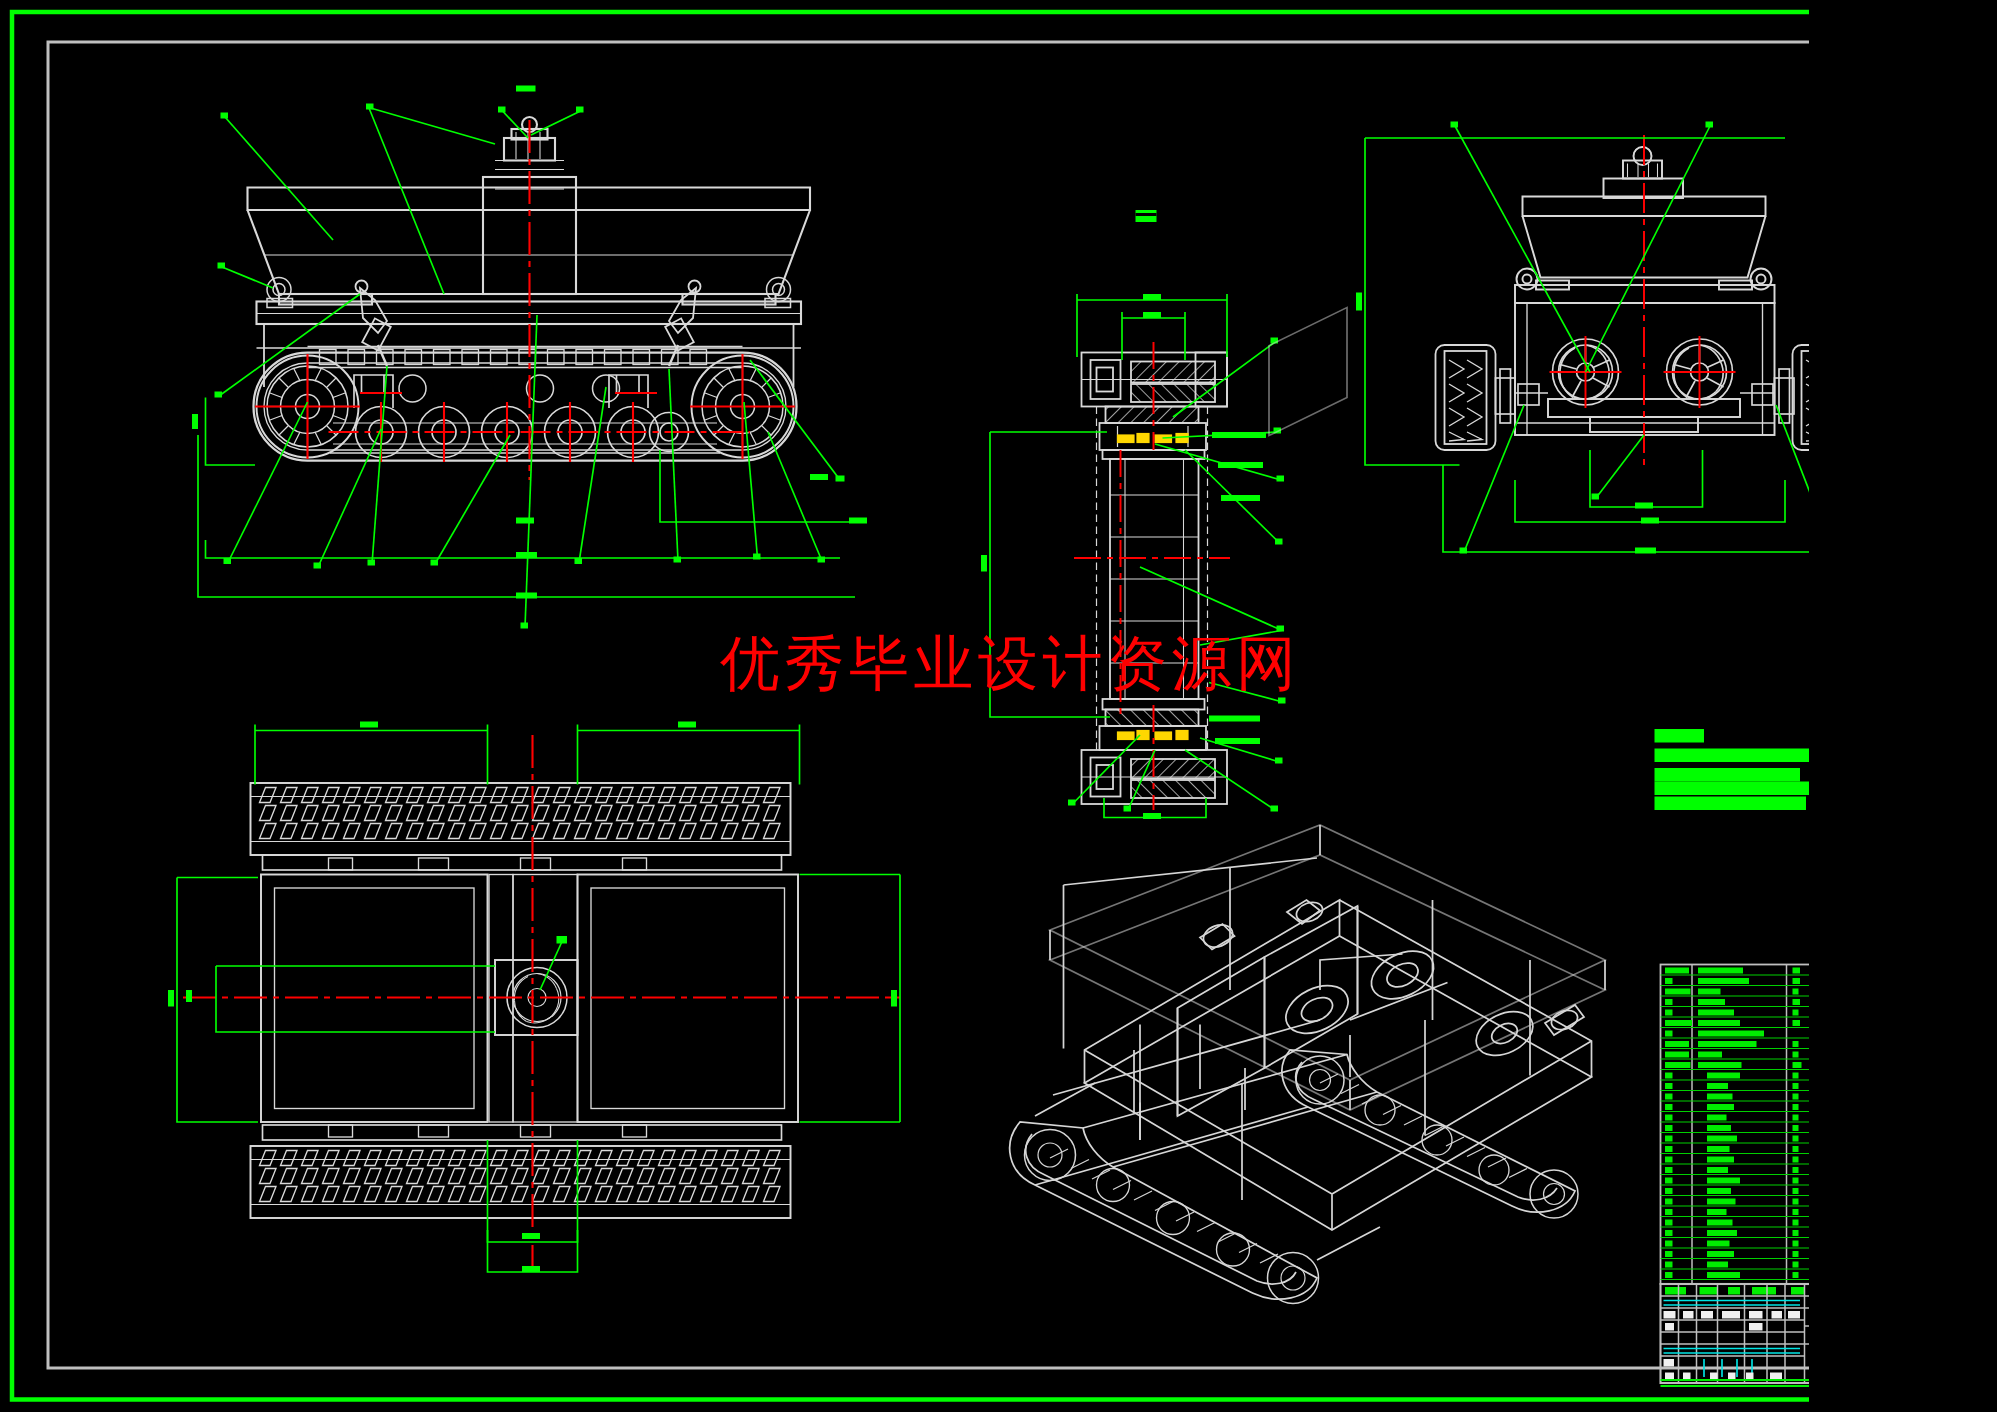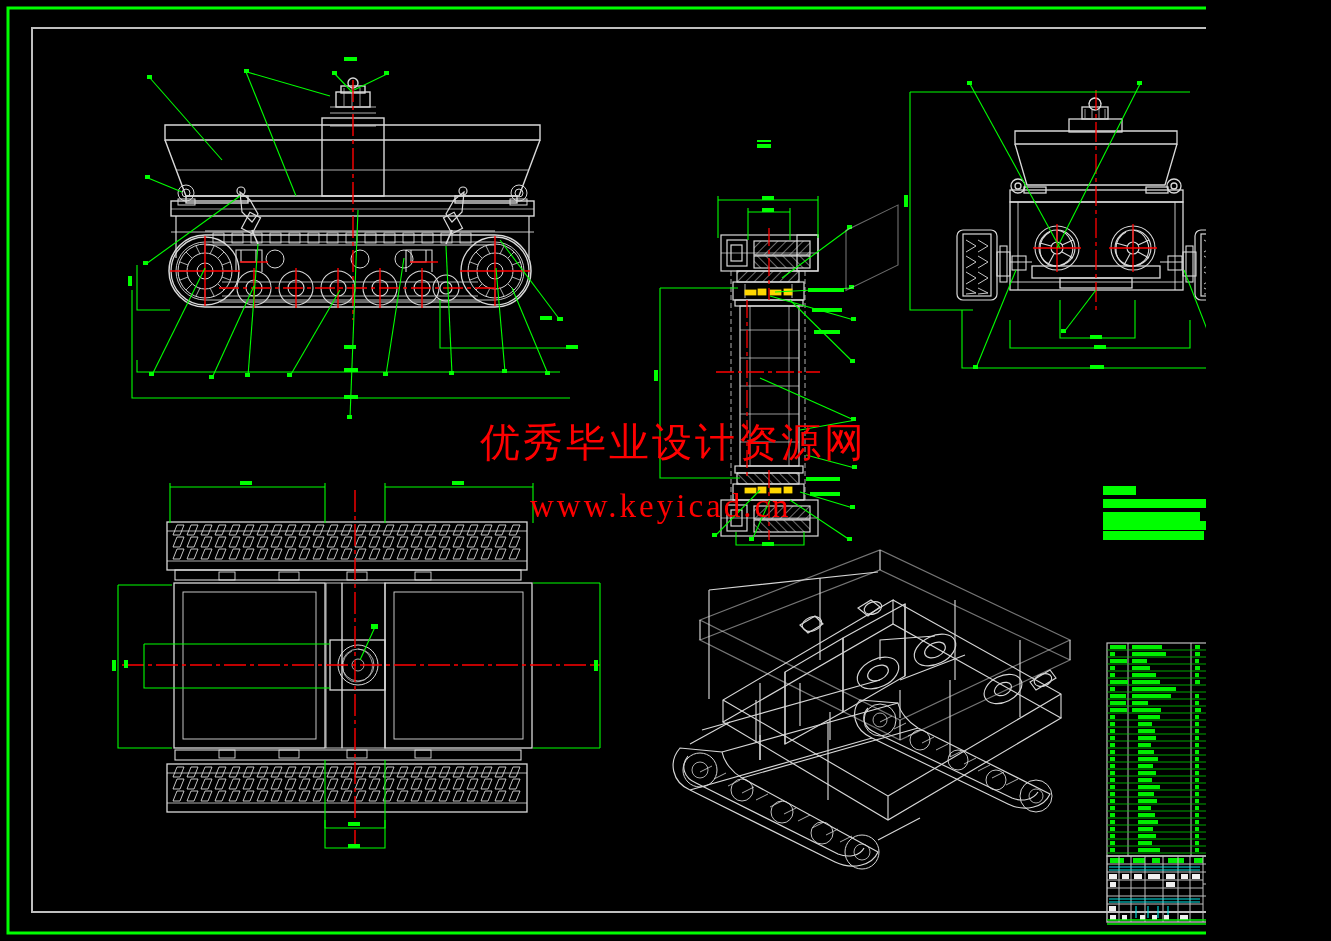--- a/index.html
+++ b/index.html
@@ -1160,15 +1160,14 @@
 
     <g stroke="#00ee00" stroke-width="1.3">
       <line x1="1107" y1="920" x2="1297" y2="920"></line>
       <line x1="1107" y1="924" x2="1297" y2="924"></line>
     </g>
   </g>
 
 </svg>
 
 <div class="wm" id="wm1">优秀毕业设计资源网</div>
-<div class="wm" id="wm2">www.keyicad.cn</div>
 
 </div>
 
 </body></html>

